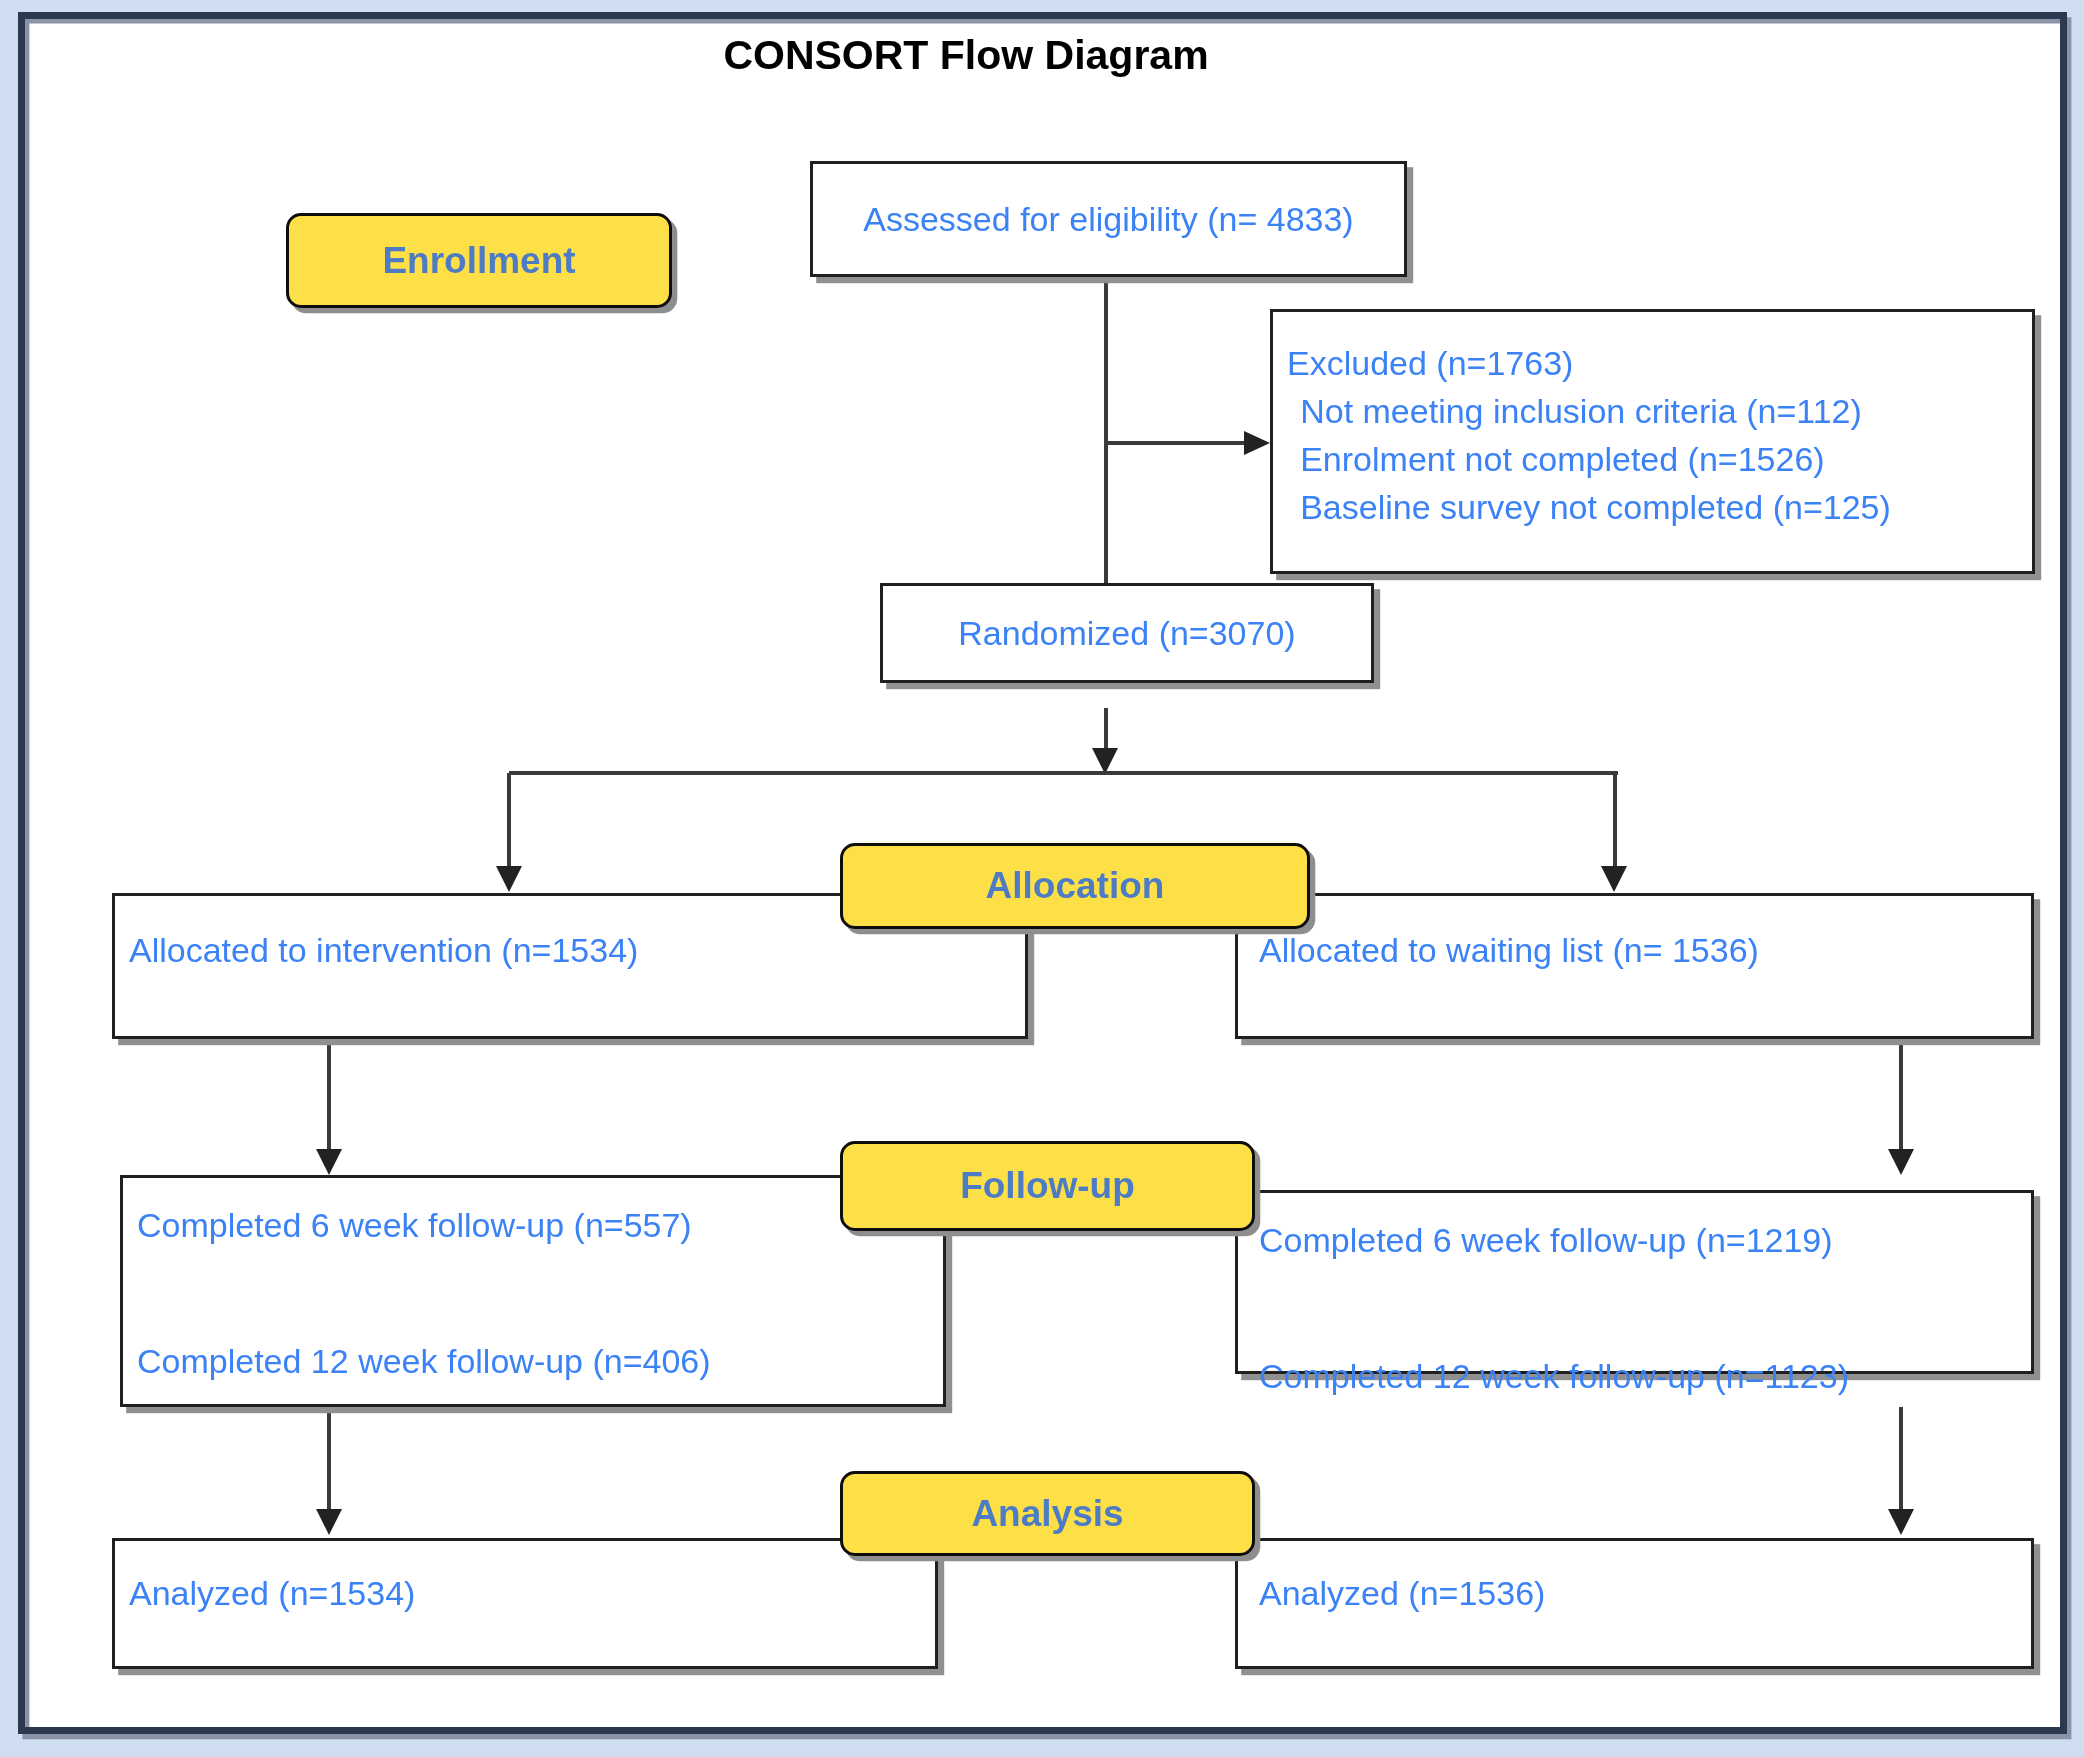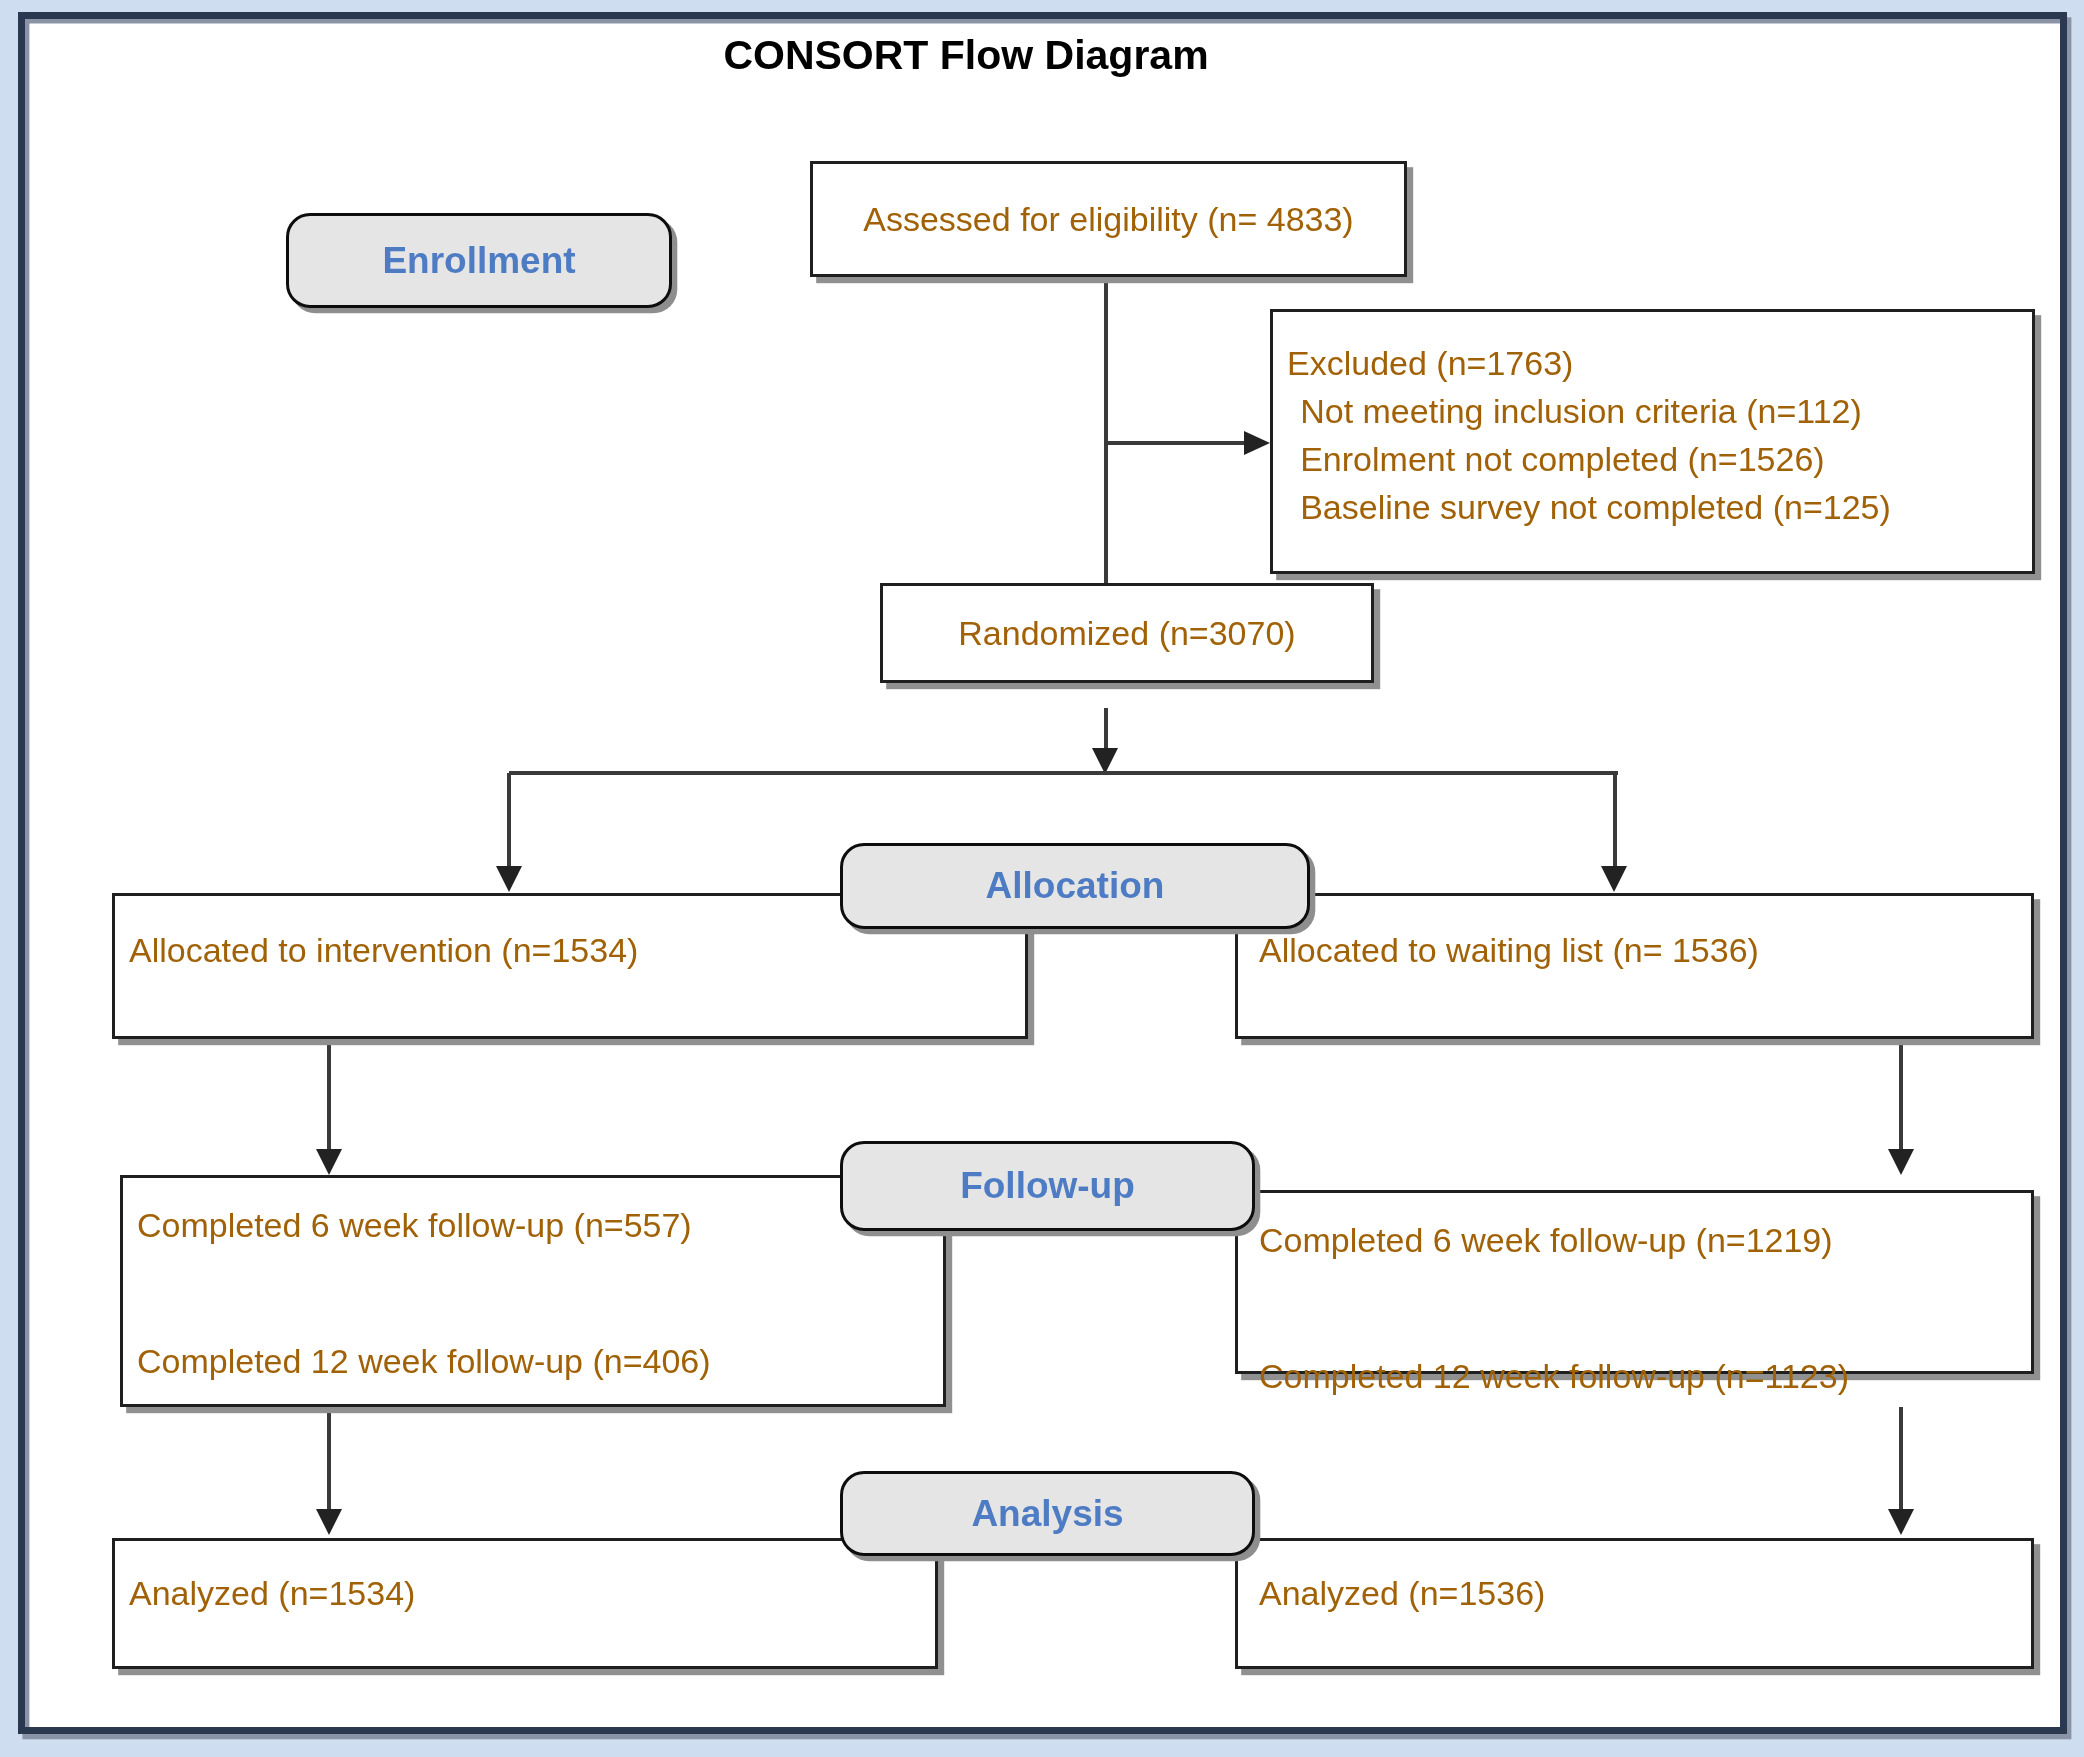--- a/index.html
+++ b/index.html
@@ -42,31 +42,31 @@
     border-top: 12.4px solid transparent;
     border-bottom: 12.4px solid transparent;
     border-left: 26.5px solid #222222;
   }
   
   .fbox {
     position: absolute; box-sizing: border-box;
     background: #ffffff;
     border: 3.5px solid #1f1f1f;
     box-shadow: 6.2px 6.2px 0 #909090;
-    color: #a16207; font-size: 34px; line-height: 41px;
+    color: #3b82f6; font-size: 34px; line-height: 41px;
     z-index: 2;
   }
   .fbox.center { display: flex; align-items: center; justify-content: center; text-align: center; }
   .fbox p { margin: 0; }
   
   .stagebox {
     position: absolute; box-sizing: border-box;
-    background: #e5e5e5;
+    background: #fde047;
     border: 3.5px solid #0d0d0d;
-    border-radius: 24px;
+    border-radius: 15px;
     box-shadow: 5.3px 5.3px 0 #8e8e8e;
     display: flex; align-items: center; justify-content: center;
     font-size: 37px; font-weight: bold; color: #4d7cc4;
     z-index: 3;
   }
 </style>
 </head>
 <body>
 
 <div class="stage-canvas">

